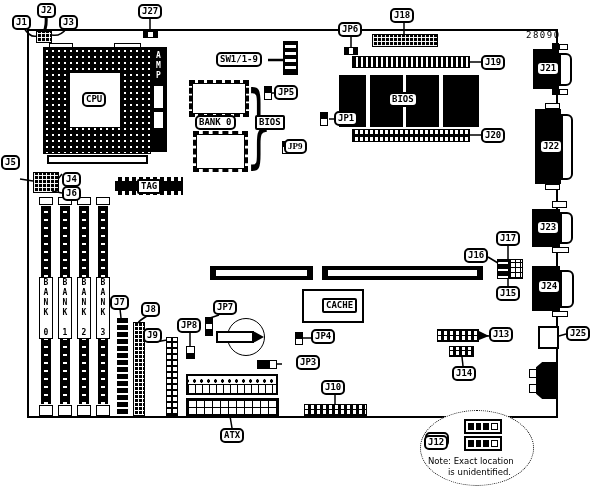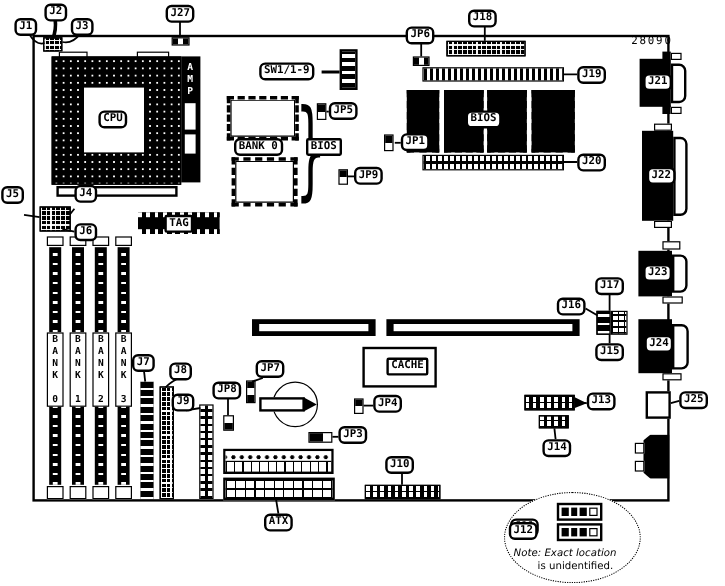--- a/index.html
+++ b/index.html
@@ -260,52 +260,52 @@
       <div class="c"></div>
       <div class="c"></div>
       <div class="o"></div>
     </div>
   <div class="a jblock" style="left:464px;top:436px;width:38px;height:15px;">
     <div class="c"></div>
       <div class="c"></div>
       <div class="c"></div>
       <div class="o"></div>
     </div>
-  <div class="note-t" style="left:428px;top:456px;font-style:italic;">Note: Exact location</div>
+  <div class="note-t" style="left:428px;top:456px;">Note: Exact location</div>
   <div class="note-t" style="left:448px;top:467px;">is unidentified.</div>
 
   <div class="plain" style="left:526px;top:30px;letter-spacing:1.5px;">28090</div>
 
   <div class="lbl" style="left:12px;top:15px;">J1</div>
   <div class="lbl" style="left:37px;top:3px;">J2</div>
   <div class="lbl" style="left:59px;top:15px;">J3</div>
   <div class="lbl" style="left:138px;top:4px;">J27</div>
   <div class="lbl" style="left:216px;top:52px;">SW1/1-9</div>
   <div class="lbl" style="left:338px;top:22px;">JP6</div>
   <div class="lbl" style="left:390px;top:8px;">J18</div>
   <div class="lbl" style="left:274px;top:85px;">JP5</div>
   <div class="lbl" style="left:334px;top:111px;">JP1</div>
-  <div class="lbl" style="left:295px;top:139px;">JP9</div>
+  <div class="lbl" style="left:284px;top:139px;font-family:Liberation Serif, serif;">JP9</div>
   <div class="lbl" style="left:481px;top:55px;">J19</div>
   <div class="lbl" style="left:481px;top:128px;">J20</div>
   <div class="lbl" style="left:536px;top:61px;">J21</div>
   <div class="lbl" style="left:539px;top:139px;">J22</div>
   <div class="lbl" style="left:536px;top:220px;">J23</div>
   <div class="lbl" style="left:537px;top:279px;">J24</div>
   <div class="lbl" style="left:566px;top:326px;">J25</div>
-  <div class="lbl" style="left:62px;top:154px;">J4</div>
+  <div class="lbl" style="left:62px;top:172px;">J4</div>
   <div class="lbl" style="left:1px;top:155px;">J5</div>
   <div class="lbl" style="left:62px;top:186px;">J6</div>
   <div class="lbl" style="left:110px;top:295px;">J7</div>
   <div class="lbl" style="left:141px;top:302px;">J8</div>
   <div class="lbl" style="left:143px;top:328px;">J9</div>
   <div class="lbl" style="left:177px;top:318px;">JP8</div>
   <div class="lbl" style="left:213px;top:300px;">JP7</div>
   <div class="lbl" style="left:311px;top:329px;">JP4</div>
-  <div class="lbl" style="left:282px;top:355px;">JP3</div>
+  <div class="lbl" style="left:296px;top:355px;">JP3</div>
   <div class="lbl" style="left:321px;top:380px;">J10</div>
   <div class="lbl" style="left:220px;top:428px;">ATX</div>
   <div class="lbl" style="left:464px;top:248px;">J16</div>
   <div class="lbl" style="left:496px;top:231px;">J17</div>
   <div class="lbl" style="left:496px;top:286px;">J15</div>
   <div class="lbl" style="left:489px;top:327px;">J13</div>
   <div class="lbl" style="left:452px;top:366px;">J14</div>
   <div class="lbl" style="left:425px;top:432px;">J11</div>
   <div class="lbl" style="left:424px;top:435px;">J12</div>
 

